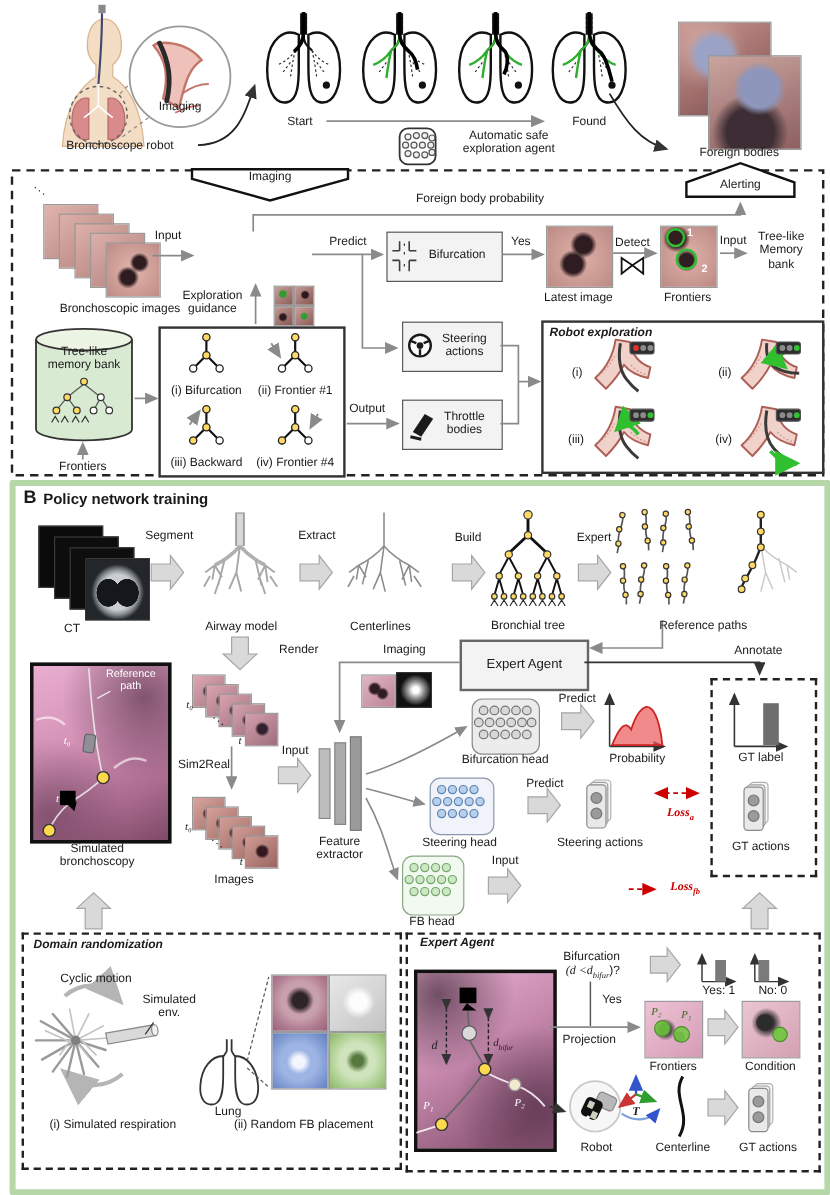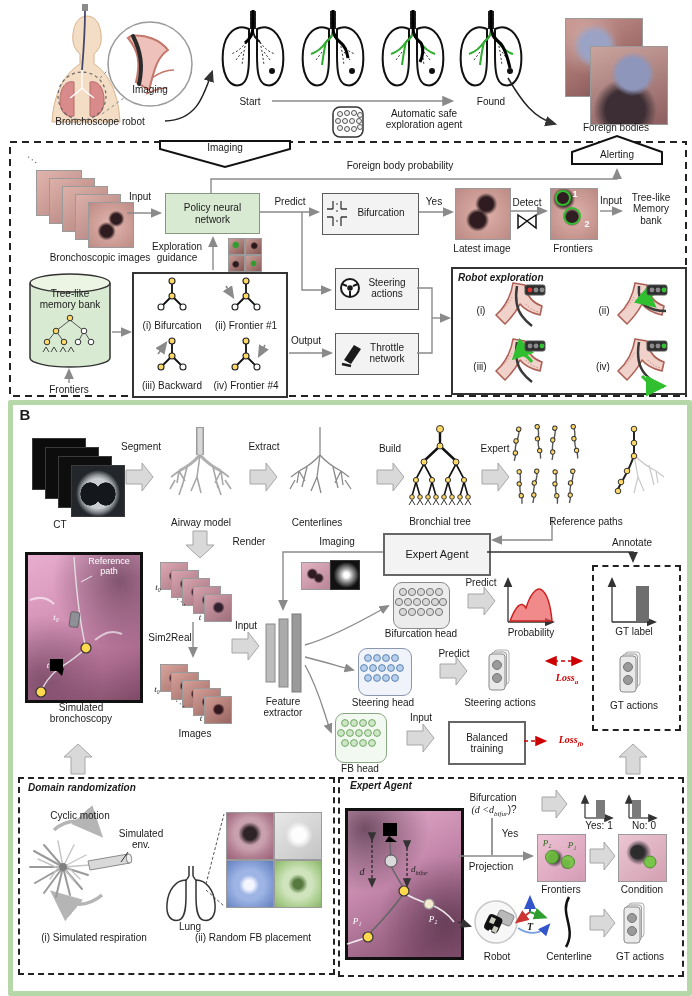--- a/index.html
+++ b/index.html
@@ -29,23 +29,20 @@
 <div id="fig">
 
   <div style="position:absolute;left:8px;top:400px;width:674px;height:586px;border:5px solid #b6d7a8;border-radius:2px"></div>
 
   <div class="thumb" style="left:36px;top:170px;width:44px;height:44px;background:linear-gradient(140deg,#e0b4ac,#b98884)"></div>
   <div class="thumb" style="left:49px;top:178px;width:44px;height:44px;background:linear-gradient(140deg,#dcb0a8,#b2807c)"></div>
   <div class="thumb" style="left:62px;top:186px;width:44px;height:44px;background:radial-gradient(circle at 55% 45%,#3c262b 0 12%,rgba(60,38,43,0) 20%),linear-gradient(140deg,#ddb1a9,#b0807b)"></div>
   <div class="thumb" style="left:75px;top:194px;width:44px;height:44px;background:radial-gradient(circle at 50% 50%,#36232a 0 13%,rgba(54,35,42,0) 22%),linear-gradient(140deg,#dcb0aa,#ae7e7a)"></div>
   <div class="thumb" style="left:88px;top:202px;width:44px;height:44px;background:radial-gradient(circle at 62% 36%,#2e1c20 0 13%,rgba(46,28,32,0) 21%),radial-gradient(circle at 40% 64%,#2e1c20 0 15%,rgba(46,28,32,0) 24%),radial-gradient(circle at 50% 50%,#e3b6ae,#bd8b85)"></div>
 
-  <div class="box flexc" style="left:165px;top:193px;width:93px;height:39px;background:#d9ead3;border-color:#85987d">
-      <span>Policy neural network</span>
-    </div>
   <div class="box" style="left:322px;top:193px;width:95px;height:40px"></div>
   <div class="box" style="left:335px;top:268px;width:82px;height:40px"></div>
   <div class="box" style="left:335px;top:333px;width:82px;height:40px"></div>
 
   <div class="thumb" style="left:455px;top:188px;width:54px;height:50px;background:radial-gradient(circle at 56% 30%,#2e1c20 0 15%,rgba(46,28,32,0) 24%),radial-gradient(circle at 40% 62%,#2e1c20 0 17%,rgba(46,28,32,0) 26%),radial-gradient(circle at 50% 50%,#e0b2aa,#bb8a84)"></div>
   <div class="thumb" style="left:550px;top:188px;width:46px;height:50px;background:radial-gradient(circle at 28% 20%,#301e22 0 13%,rgba(48,30,34,0) 22%),radial-gradient(circle at 46% 56%,#301e22 0 15%,rgba(48,30,34,0) 25%),radial-gradient(circle at 50% 50%,#e0b2aa,#ba8983)"></div>
 
   <div class="thumb" style="left:228px;top:238px;width:15px;height:15px;background:radial-gradient(circle at 45% 40%,#2f9e2f 0 20%,rgba(47,158,47,0) 32%),linear-gradient(140deg,#caa09a,#8a5c58)"></div>
   <div class="thumb" style="left:245px;top:238px;width:15px;height:15px;background:radial-gradient(circle at 55% 45%,#2a1a1e 0 20%,rgba(42,26,30,0) 34%),linear-gradient(140deg,#c59a94,#855753)"></div>
   <div class="thumb" style="left:228px;top:255px;width:15px;height:15px;background:radial-gradient(circle at 45% 55%,#2a1a1e 0 20%,rgba(42,26,30,0) 34%),linear-gradient(140deg,#c59a94,#855753)"></div>
@@ -54,23 +51,20 @@
   <div class="thumb" style="left:565px;top:18px;width:76px;height:77px;background:radial-gradient(circle at 38% 35%,#9aa3c6 0 20%,rgba(154,163,198,0) 32%),radial-gradient(circle at 30% 30%,rgba(255,255,255,.3),transparent 45%),linear-gradient(150deg,#c9958e,#9c6a68 60%,#6e4a4e)"></div>
   <div class="thumb" style="left:590px;top:46px;width:76px;height:77px;background:radial-gradient(circle at 55% 35%,#8e96bb 0 24%,rgba(142,150,187,0) 34%),radial-gradient(circle at 45% 82%,#3c2e34 0 26%,rgba(60,46,52,0) 42%),linear-gradient(160deg,#caa49e,#8d5f60)"></div>
 
   <div class="thumb" style="left:32px;top:438px;width:52px;height:50px;background:#0b0b0b;border-color:#3a3a3a"></div>
   <div class="thumb" style="left:45px;top:447px;width:52px;height:50px;background:#0d0d0d;border-color:#3a3a3a"></div>
   <div class="thumb" style="left:58px;top:456px;width:52px;height:50px;background:#0e0e0e;border-color:#3a3a3a"></div>
   <div class="thumb" style="left:71px;top:465px;width:52px;height:50px;border-color:#3a3a3a;background:radial-gradient(ellipse 16px 19px at 35% 56%,#14181c 0 60%,transparent 62%),radial-gradient(ellipse 16px 19px at 65% 56%,#14181c 0 60%,transparent 62%),radial-gradient(ellipse at 50% 55%,#caced2 0 38%,#8a8f94 48%,#23272b 60%),#000"></div>
 
   <div class="box flexc" style="left:383px;top:533px;width:104px;height:39px;border-width:2px;border-color:#666;font-size:11px">
       <span>Expert Agent</span>
-    </div>
-  <div class="wbox" style="left:448px;top:721px;width:74px;height:40px;border-color:#666">
-      <span>Balanced training</span>
     </div>
 
   <div class="dash" style="left:592px;top:565px;width:85px;height:162px"></div>
 
   <div style="position:absolute;left:393px;top:582px;width:55px;height:45px;background:#ececec;border:1.5px solid #8a8a8a;border-radius:9px"></div>
   <div style="position:absolute;left:358px;top:648px;width:52px;height:46px;background:#f0f4fa;border:1.5px solid #8a97ad;border-radius:9px"></div>
   <div style="position:absolute;left:335px;top:713px;width:50px;height:48px;background:#f2f9f0;border:1.5px solid #8aa884;border-radius:9px"></div>
 
   <div class="thumb" style="left:301px;top:562px;width:27px;height:26px;background:radial-gradient(circle at 38% 42%,#2e1c22 0 16%,rgba(46,28,34,0) 26%),radial-gradient(circle at 62% 58%,#2e1c22 0 14%,rgba(46,28,34,0) 24%),linear-gradient(140deg,#e2b4c2,#bb8598)"></div>
   <div class="thumb" style="left:330px;top:560px;width:28px;height:28px;background:radial-gradient(circle at 55% 50%,#fff 0 12%,#999 32%,#111 62%),#000;border-color:#333"></div>
@@ -649,28 +643,29 @@
   <div class="lbl" style="left:595px;top:195px;width:32px">Input</div>
   <div class="lbl" style="left:622px;top:192px;width:58px">Tree-like Memory bank</div>
   <div class="lbl" style="left:36px;top:288px;width:68px">Tree-like memory bank</div>
   <div class="lbl" style="left:46px;top:384px;width:46px">Frontiers</div>
   <div class="lbl" style="left:136px;top:320px;width:72px">(i) Bifurcation</div>
   <div class="lbl" style="left:207px;top:320px;width:78px">(ii) Frontier #1</div>
   <div class="lbl" style="left:136px;top:380px;width:72px">(iii) Backward</div>
   <div class="lbl" style="left:207px;top:380px;width:78px">(iv) Frontier #4</div>
   <div class="lbl" style="left:287px;top:335px;width:38px">Output</div>
   <div class="lbl" style="left:359px;top:277px;width:56px">Steering actions</div>
-  <div class="lbl" style="left:359px;top:342px;width:56px">Throttle network</div>
+  <div class="lbl" style="left:359px;top:342px;width:56px">Throttle bodies</div>
   <div class="lbl it b left" style="left:458px;top:272px;width:110px">Robot exploration</div>
   <div class="lbl" style="left:473px;top:305px;width:16px">(i)</div>
   <div class="lbl" style="left:594px;top:305px;width:20px">(ii)</div>
   <div class="lbl" style="left:468px;top:361px;width:24px">(iii)</div>
   <div class="lbl" style="left:591px;top:361px;width:24px">(iv)</div>
 
   <div class="lbl b" style="left:16px;top:406px;width:18px;font-size:15px">B</div>
+  <div class="lbl b left" style="left:36px;top:409px;width:200px;font-size:12.5px">Policy network training</div>
   <div class="lbl" style="left:42px;top:519px;width:36px">CT</div>
   <div class="lbl" style="left:116px;top:441px;width:50px">Segment</div>
   <div class="lbl" style="left:168px;top:517px;width:66px">Airway model</div>
   <div class="lbl" style="left:242px;top:441px;width:44px">Extract</div>
   <div class="lbl" style="left:286px;top:517px;width:62px">Centerlines</div>
   <div class="lbl" style="left:372px;top:443px;width:36px">Build</div>
   <div class="lbl" style="left:405px;top:516px;width:70px">Bronchial tree</div>
   <div class="lbl" style="left:479px;top:443px;width:32px">Expert</div>
   <div class="lbl" style="left:545px;top:516px;width:82px">Reference paths</div>
   <div class="lbl" style="left:226px;top:536px;width:46px">Render</div>

